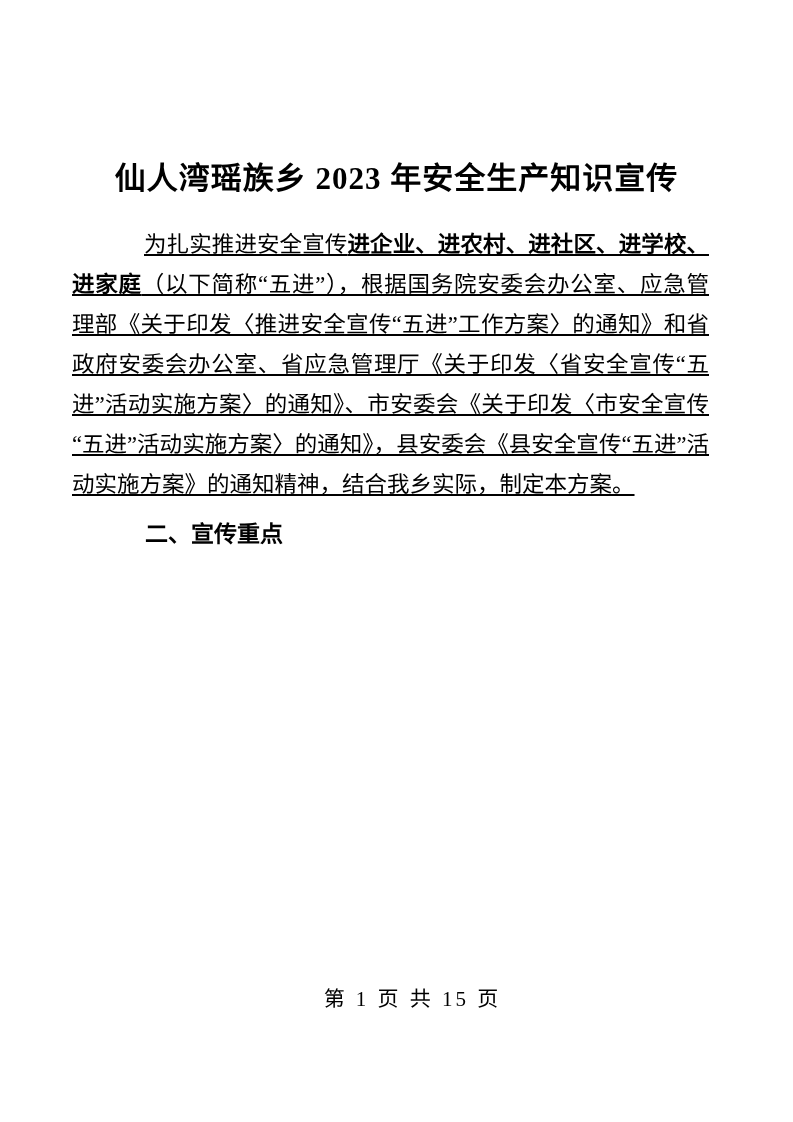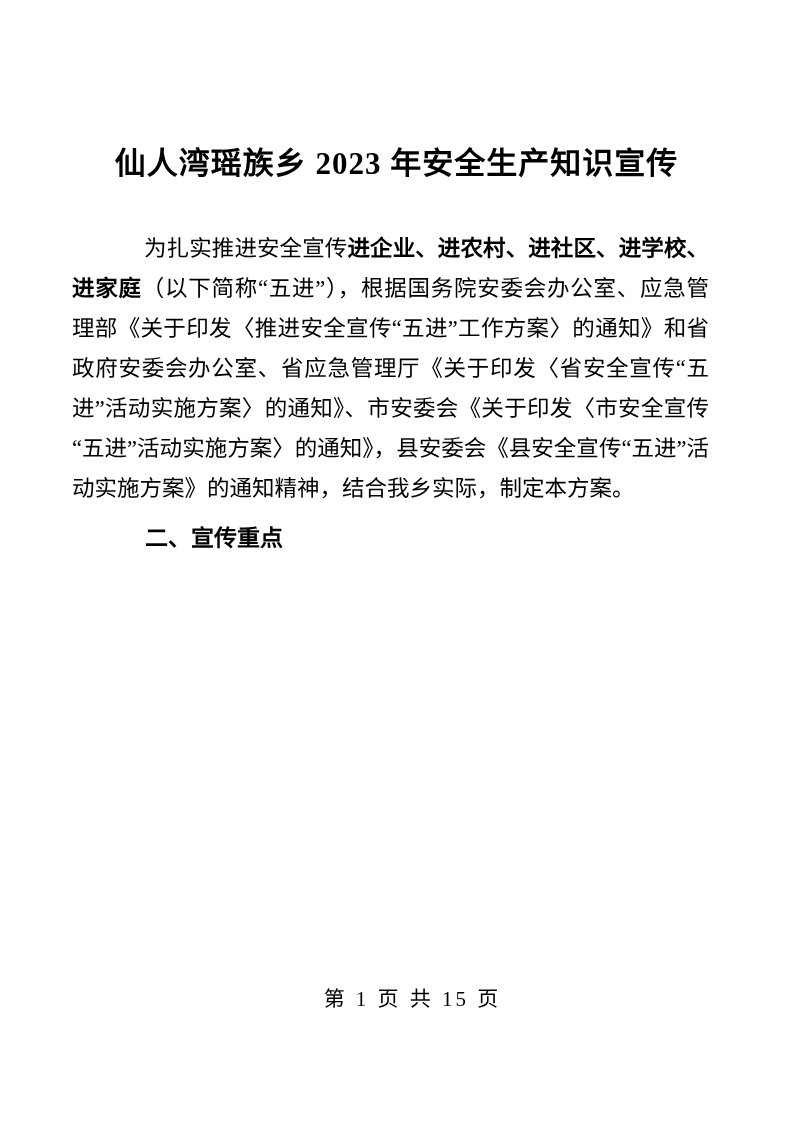--- a/index.html
+++ b/index.html
@@ -9,21 +9,21 @@
   }
   .page {
     position: relative;
     width: 793px;
     height: 1122px;
     background: #ffffff;
     color: #000000;
     overflow: hidden;
   }
   .doc-title {
-    margin: 1px;
+    margin: 16px;
     padding-top: 140px;
     text-align: center;
     font-family: "Liberation Serif", "DejaVu Serif", serif;
     font-weight: 700;
     font-size: 31px;
     line-height: 45px;
     letter-spacing: 1px;
   }
   .title-line {
     display: block;
@@ -31,21 +31,22 @@
   .body-para {
     margin: 0 84px 0 72px;
     font-family: "Liberation Serif", "DejaVu Serif", serif;
     font-size: 22.5px;
     line-height: 40px;
     text-align: justify;
     text-justify: inter-ideograph;
     text-indent: 72px;
   }
   .intro-para {
-    margin-top: 43px;
+    margin-top: 24px;
+    text-decoration: underline;
   }
   .bold-run {
     font-weight: 700;
   }
   .section-heading {
     margin: 9px 84px 0 72px;
     padding-left: 73px;
     font-family: "Liberation Sans", "DejaVu Sans", sans-serif;
     font-weight: 700;
     font-size: 23px;

